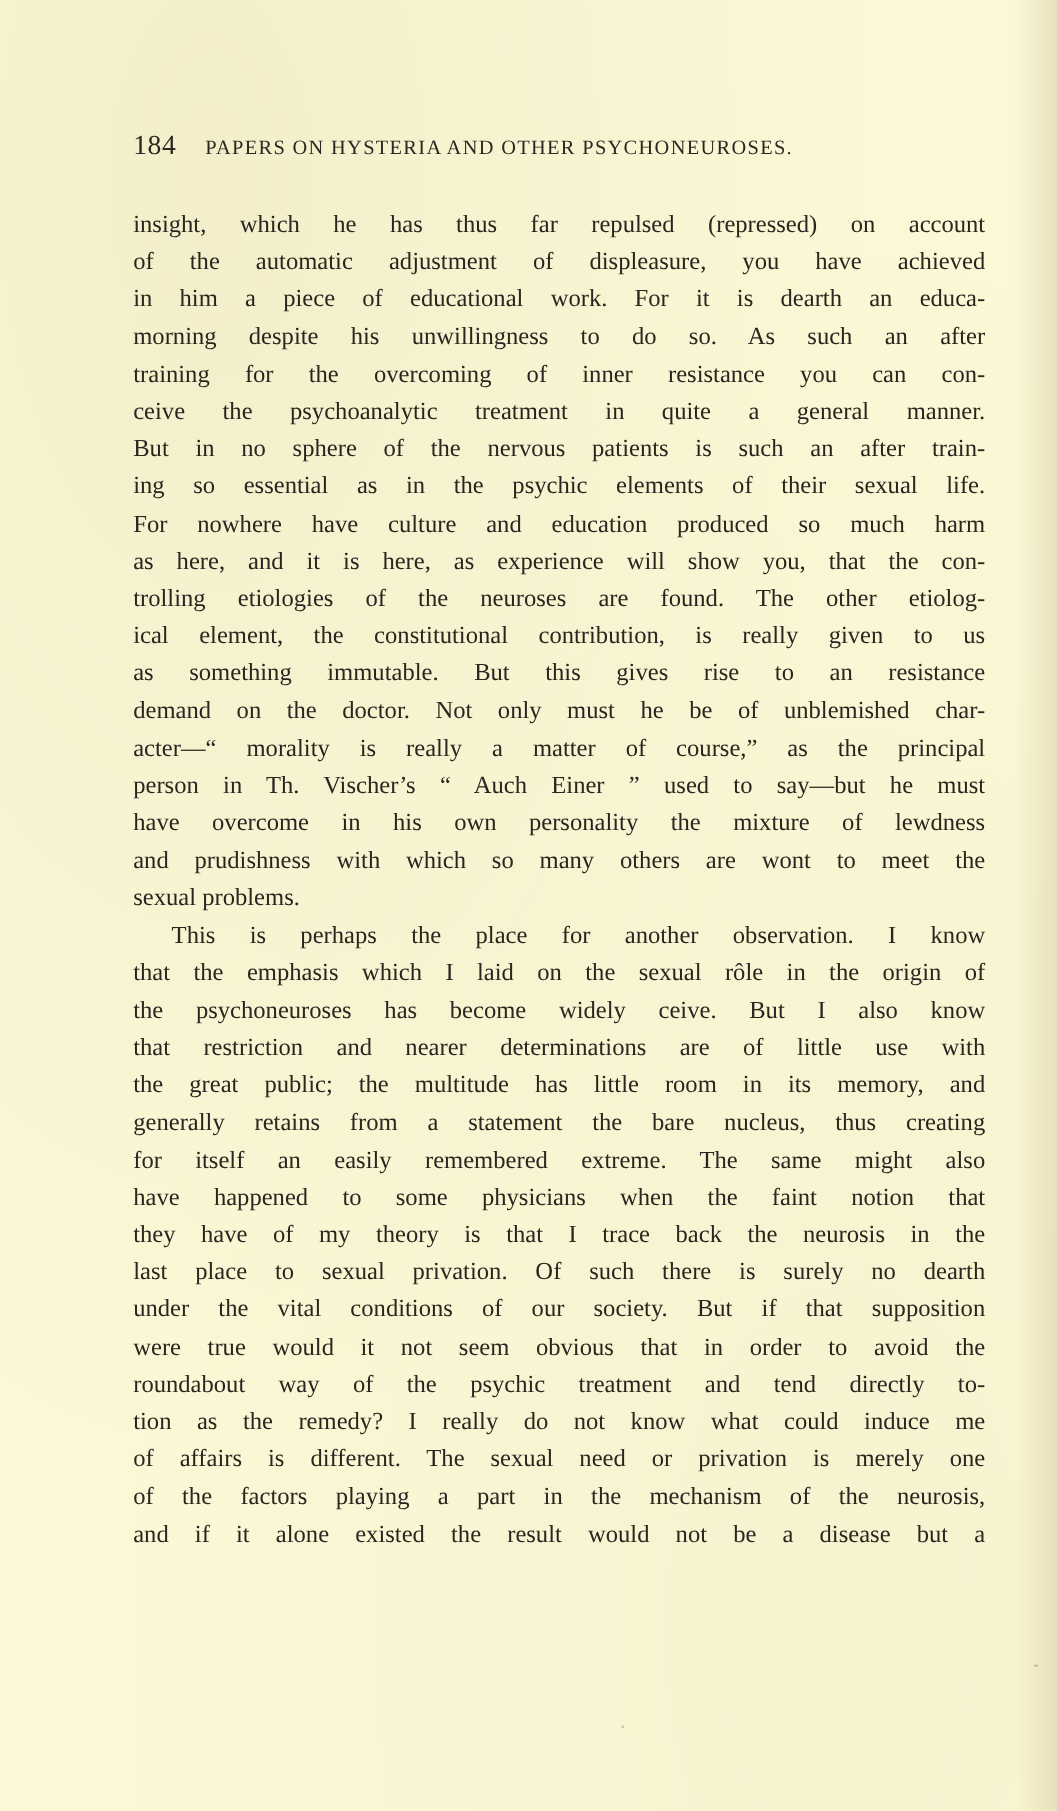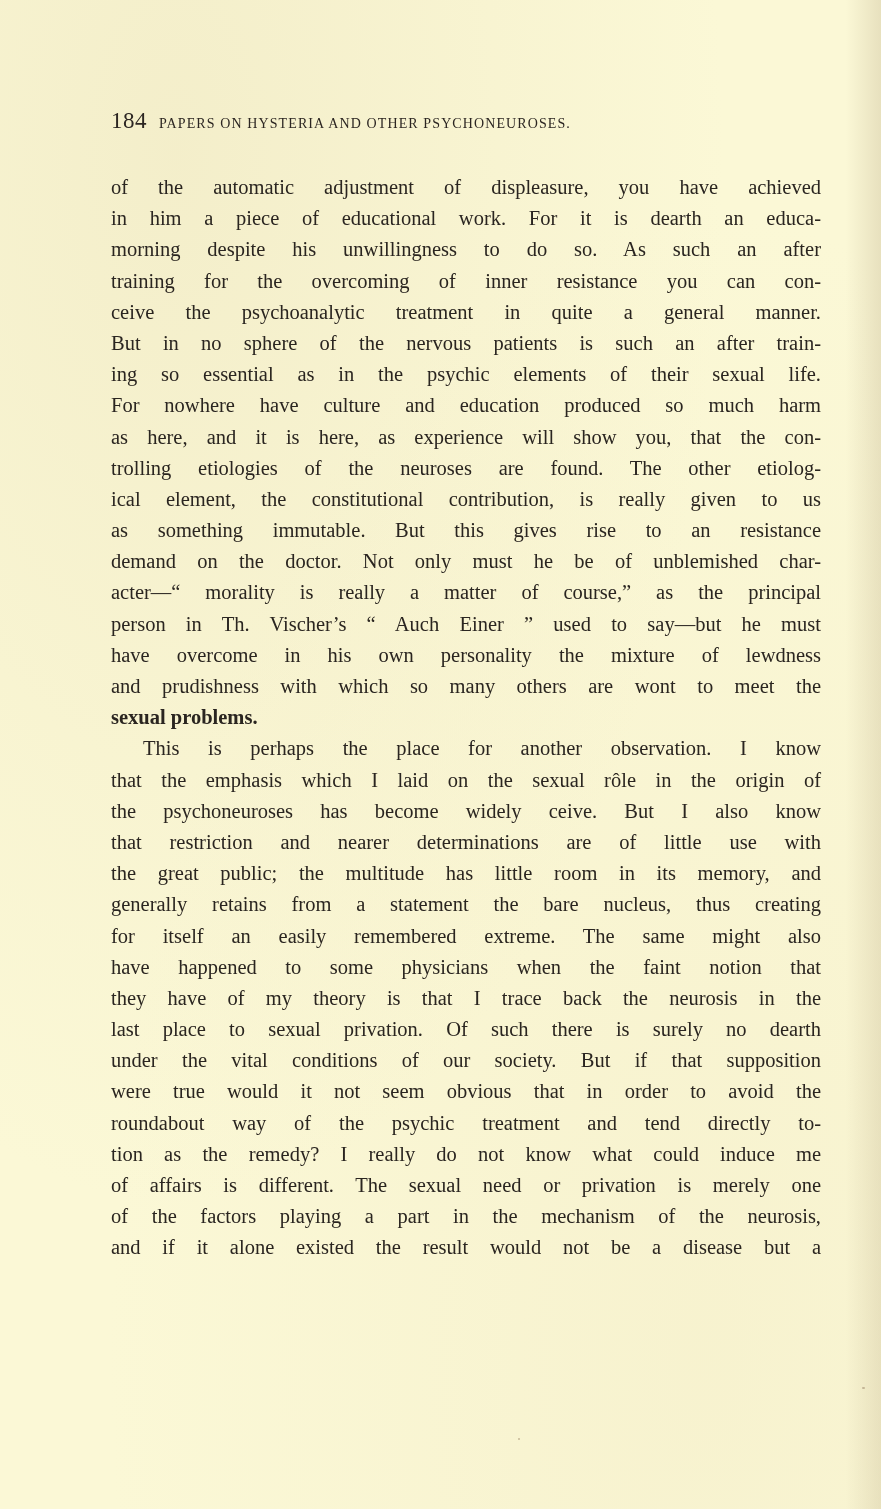--- a/index.html
+++ b/index.html
@@ -30,25 +30,25 @@
     top: 108px;
     left: 0;
     width: 710px;
     height: 30px;
     white-space: nowrap;
   }
   .page-number {
     font-size: 23px;
     letter-spacing: 0.5px;
     vertical-align: baseline;
-    margin-right: 8px;
+    margin-right: 20px;
     color: #2c2622;
   }
   .running-title {
-    font-size: 14px;
+    font-size: 17px;
     letter-spacing: 1.1px;
     text-transform: uppercase;
     vertical-align: baseline;
     color: #2c2622;
   }
   .body-text {
     position: absolute;
     top: 172px;
     left: 0;
     width: 710px;
@@ -57,21 +57,20 @@
     display: block;
     height: 31.2px;
     line-height: 31.2px;
     font-size: 20.5px;
     white-space: nowrap;
     text-align: justify;
     text-align-last: justify;
   }
   .line.last {
     text-align-last: left;
-    font-weight: bold;
   }
   .line.indent {
     padding-left: 32px;
   }
   .speck {
     position: absolute;
     width: 3px;
     height: 2px;
     background: #b9a98a;
     border-radius: 1px;
@@ -82,20 +81,21 @@
 <body>
 
 <div class="page">
   <div class="running-head">
     <span class="page-number">184</span>
     <span class="running-title">PAPERS ON HYSTERIA AND OTHER PSYCHONEUROSES.</span>
   </div>
 
   <div class="body-text">
     <div class="paragraph">
+      <span class="line">insight, which he has thus far repulsed (repressed) on account</span>
       <span class="line">of the automatic adjustment of displeasure, you have achieved</span>
       <span class="line">in him a piece of educational work.  For it is dearth an educa-</span>
       <span class="line">morning despite his unwillingness to do so.  As such an after</span>
       <span class="line">training for the overcoming of inner resistance you can con-</span>
       <span class="line">ceive the psychoanalytic treatment in quite a general manner.</span>
       <span class="line">But in no sphere of the nervous patients is such an after train-</span>
       <span class="line">ing so essential as in the psychic elements of their sexual life.</span>
       <span class="line">For nowhere have culture and education produced so much harm</span>
       <span class="line">as here, and it is here, as experience will show you, that the con-</span>
       <span class="line">trolling etiologies of the neuroses are found.  The other etiolog-</span>

